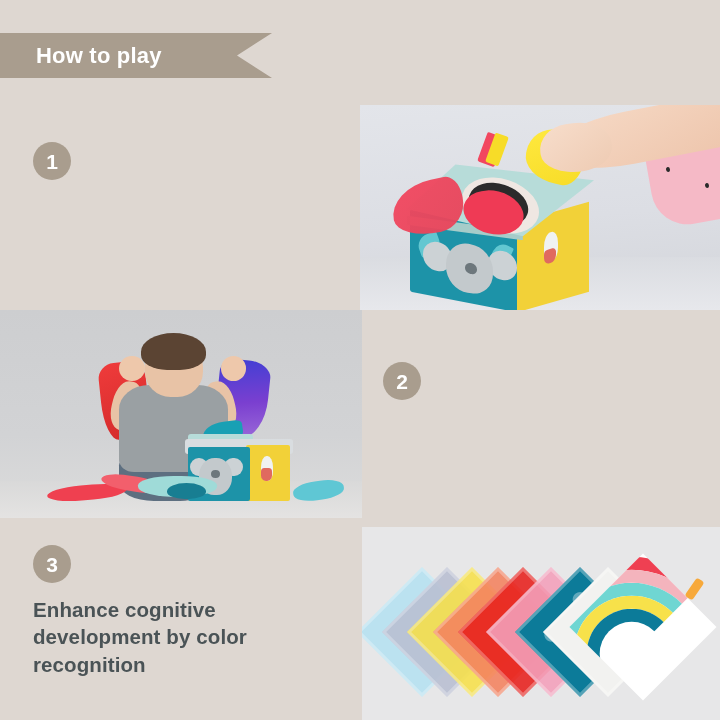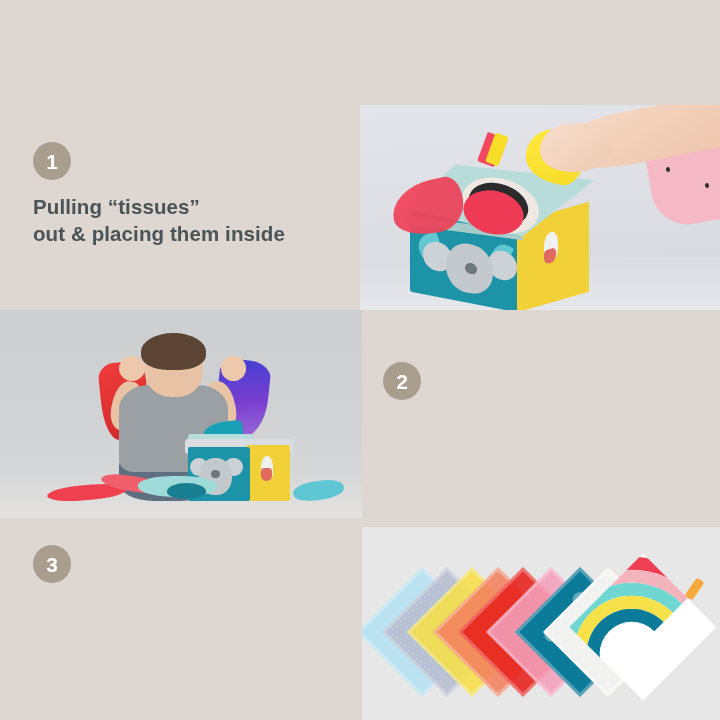--- a/index.html
+++ b/index.html
@@ -177,33 +177,37 @@
       transform:rotate(45deg);background:#fff;overflow:hidden;}
   .rb{position:absolute;border-style:solid;border-color:transparent;border-radius:50%;}
   .rb-tag{position:absolute;right:6%;bottom:62%;width:9px;height:22px;
       background:#f7a93b;border-radius:3px;transform:rotate(35deg);}
 </style>
 </head>
 <body>
 
 <div class="page">
 
+  <div class="ribbon">
+    <span class="ribbon-label">How to play</span>
+  </div>
 
   <div class="step" id="step1">
     <div class="step-num">1</div>
-    <div class="step-text">Pulling “tissues”
-out &amp; placing them inside</div>
   </div>
 
   <div class="step" id="step2">
     <div class="step-num">2</div>
   </div>
 
   <div class="step" id="step3">
     <div class="step-num">3</div>
+    <div class="step-text">Enhance cognitive
+development by color
+recognition</div>
   </div>
 
   <div class="photo" id="photo1">
     <div class="ph-in bg"></div>
     <div class="p1-table"></div>
 
     <div class="p1-box-front"></div>
     <div class="p1-box-leafA"></div>
     <div class="p1-box-leafB"></div>
     <div class="p1-koala-ear-l"></div>

